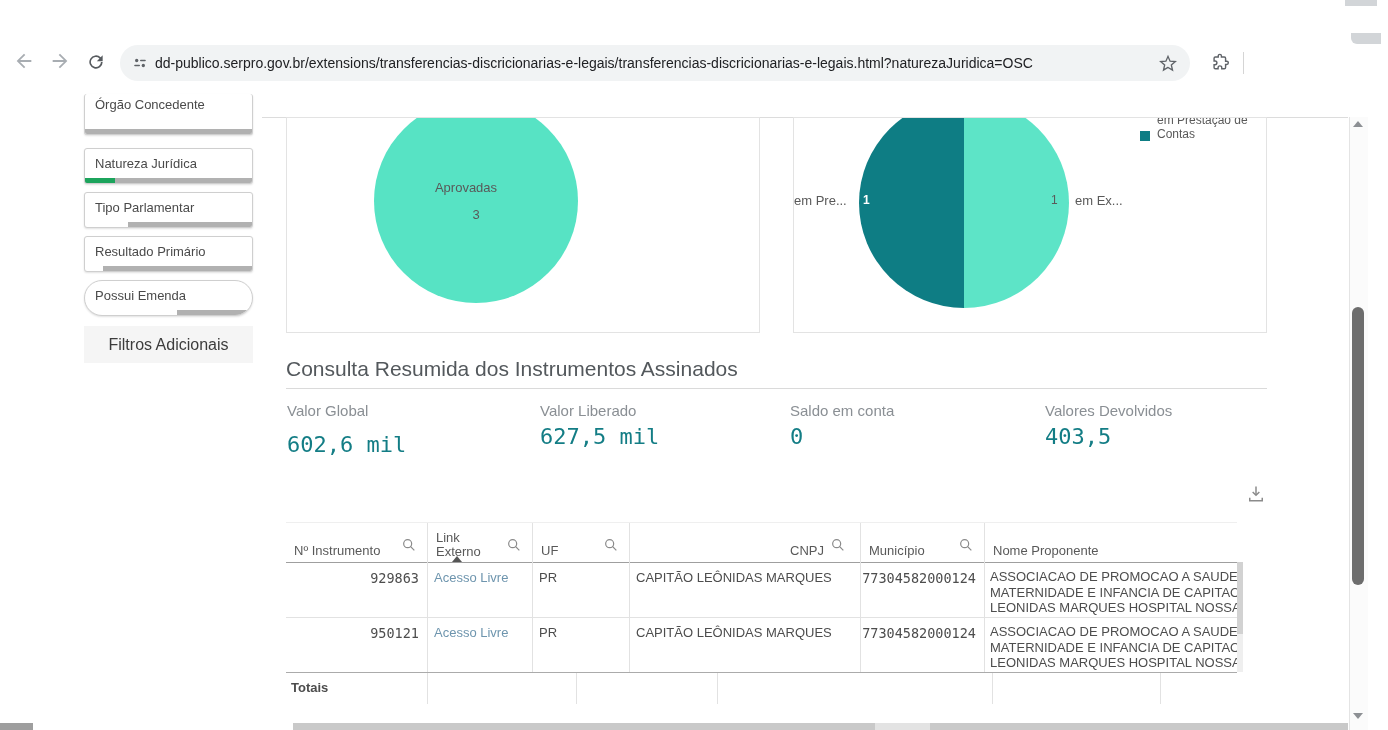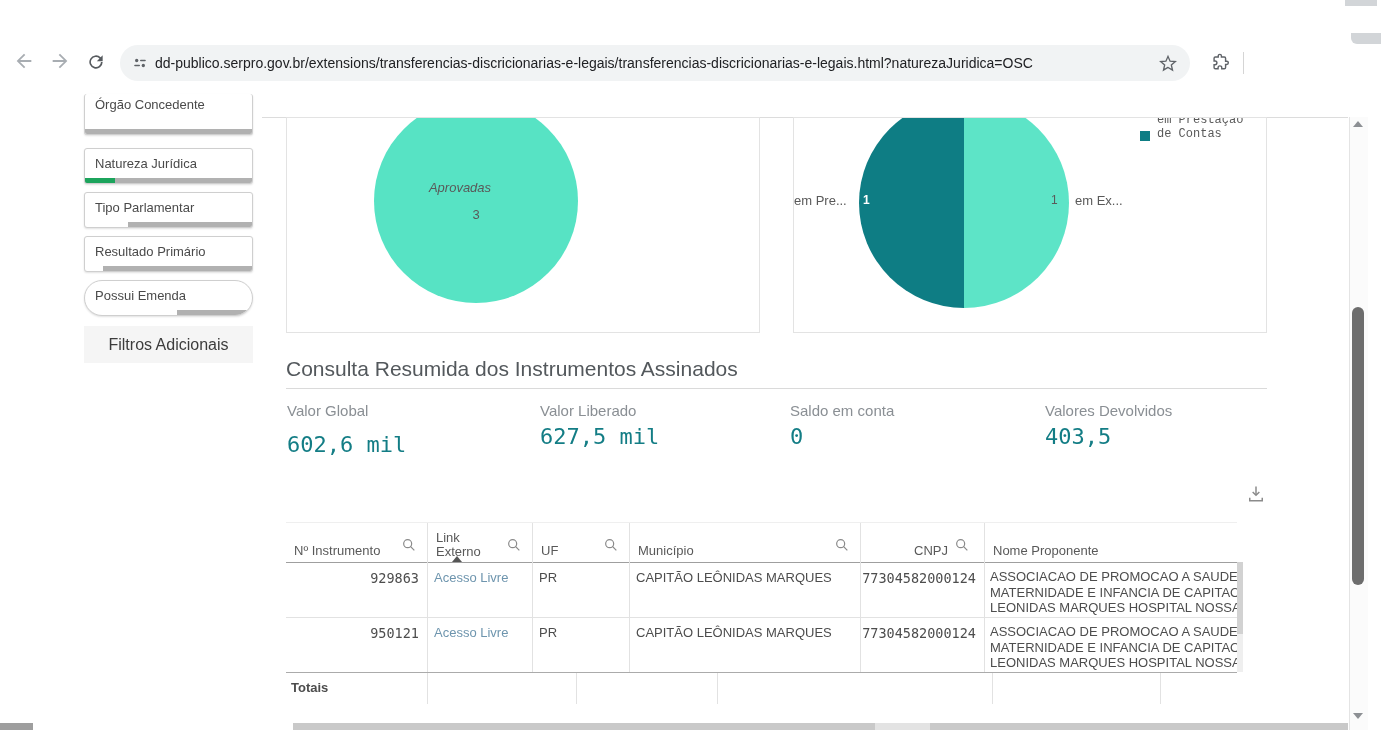--- a/index.html
+++ b/index.html
@@ -153,34 +153,34 @@
   <div class="filter" style="top:280px; height:36px;border-radius:18px;">
     <div class="filter-label">Possui Emenda</div>
     <div class="state-bar">
       <div class="state-seg" style="left:0; width:55%; background:#fff;"></div>
     </div>
   </div>
   <div class="more-filters">Filtros Adicionais</div>
 
   <div class="card" style="left:286px;">
     <div class="abs" style="left:87px; top:-19px; width:204px; height:204px; border-radius:50%; background:#57e3c4;"></div>
-    <div class="abs pie-label" style="left:71px; top:62px; width:204px; text-align:center;font-style:italic;">Aprovadas</div>
+    <div class="abs pie-label" style="left:77px; top:62px; width:204px; text-align:center;">Aprovadas</div>
     <div class="abs pie-label" style="left:87px; top:89px; width:204px; text-align:center;">3</div>
   </div>
 
   <div class="card" style="left:793px;">
     <div class="abs" style="left:65px; top:-20px; width:210px; height:210px; border-radius:50%;
                 background:conic-gradient(#5de4c7 0 50%, #0e7d84 50% 100%);"></div>
     <div class="abs pie-label" style="left:0; top:75px; width:56px; text-align:left;">em Pre...</div>
     <div class="abs" style="left:69px; top:75px; font-size:12px; font-weight:bold; color:#fff;">1</div>
     <div class="abs" style="left:257px; top:75px; font-size:12px; color:#5a5a5a;">1</div>
     <div class="abs pie-label" style="left:281px; top:75px;">em Ex...</div>
     <div class="abs" style="left:346px; top:8px;">
       <div class="abs" style="left:0; top:5px; width:10px; height:10px; background:#0e7d84;"></div>
-      <div class="abs" style="left:17px; top:-12px; width:102px; font-size:12px; line-height:13.5px; color:#595959;font-family:Liberation Mono, monospace;">em Prestação de Contas</div>
+      <div class="abs" style="left:17px; top:-12px; width:102px; font-size:12px; line-height:13.5px; color:#595959;">em Prestação de Contas</div>
     </div>
   </div>
 
   <div class="summary-title">Consulta Resumida dos Instrumentos Assinados</div>
   <div class="rule"></div>
 
   <div class="kpi-label" style="left:287px; top:402px;">Valor Global</div>
   <div class="kpi-value" style="left:287px; top:424px;margin-top:8px;">602,6 mil</div>
   <div class="kpi-label" style="left:540px; top:402px;">Valor Liberado</div>
   <div class="kpi-value" style="left:540px; top:424px;">627,5 mil</div>
@@ -224,31 +224,31 @@
       <div class="th">
         <span class="th-label">UF</span>
         <span class="search-ic">
           <svg width="16" height="16" viewBox="0 0 24 24" fill="none" stroke="#8a8a8a" stroke-width="1.8">
               <circle cx="10" cy="10" r="6"></circle>
               <line x1="14.5" y1="14.5" x2="20" y2="20"></line>
             </svg>
         </span>
       </div>
       <div class="th">
+        <span class="th-label" style="left:auto; right:36px;">CNPJ</span>
+        <span class="search-ic" style="right:14px;">
+          <svg width="16" height="16" viewBox="0 0 24 24" fill="none" stroke="#8a8a8a" stroke-width="1.8">
+              <circle cx="10" cy="10" r="6"></circle>
+              <line x1="14.5" y1="14.5" x2="20" y2="20"></line>
+            </svg>
+        </span>
+      </div>
+      <div class="th">
         <span class="th-label">Município</span>
         <span class="search-ic">
-          <svg width="16" height="16" viewBox="0 0 24 24" fill="none" stroke="#8a8a8a" stroke-width="1.8">
-              <circle cx="10" cy="10" r="6"></circle>
-              <line x1="14.5" y1="14.5" x2="20" y2="20"></line>
-            </svg>
-        </span>
-      </div>
-      <div class="th">
-        <span class="th-label" style="left:auto; right:36px;">CNPJ</span>
-        <span class="search-ic" style="right:14px;">
           <svg width="16" height="16" viewBox="0 0 24 24" fill="none" stroke="#8a8a8a" stroke-width="1.8">
               <circle cx="10" cy="10" r="6"></circle>
               <line x1="14.5" y1="14.5" x2="20" y2="20"></line>
             </svg>
         </span>
       </div>
       <div class="th">
         <span class="th-label">Nome Proponente</span>
       </div>
     </div>

